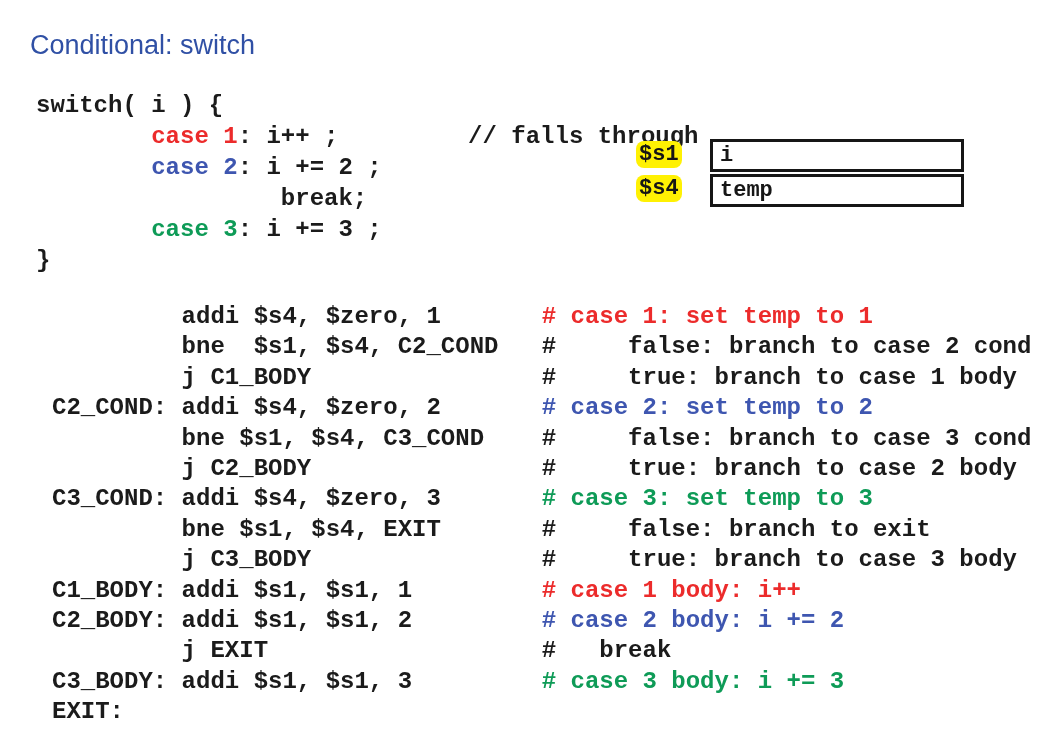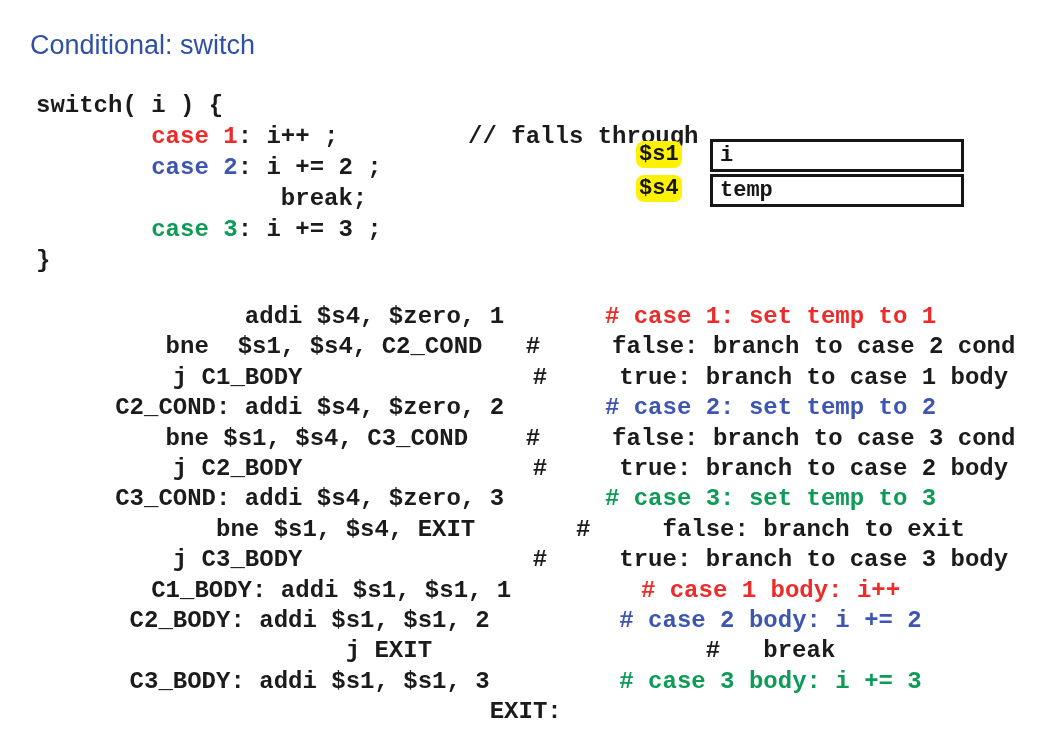--- a/index.html
+++ b/index.html
@@ -22,21 +22,21 @@
   .codeblock{
     position:absolute;
     margin:8px;
     font-family:"Liberation Mono","DejaVu Sans Mono",monospace;
     font-weight:bold;
     font-size:24px;
     color:var(--ink,#1b1b1b);
     white-space:pre;
   }
   #c-code{left:28px;top:82px;line-height:31px;}
-  #asm-code{left:28px;top:294px;line-height:30.4px;text-align:center;}
+  #asm-code{left:44px;top:294px;line-height:30.4px;}
   .code-line{white-space:pre;}
   .c-k{color:var(--ink,#1b1b1b);}
   .c-r{color:var(--red,#ec2b2b);}
   .c-b{color:var(--blue,#3e56b0);}
   .c-g{color:var(--green,#0e9b57);}
   .reg-label{
     position:absolute;
     font-family:"Liberation Mono","DejaVu Sans Mono",monospace;
     font-weight:bold;
     font-size:22px;

